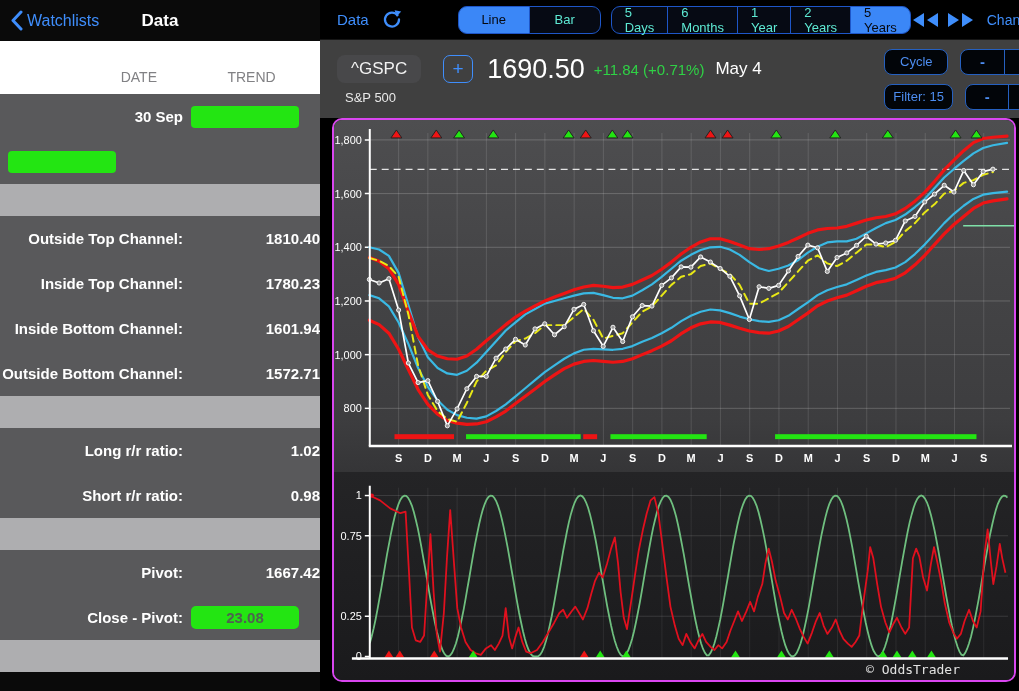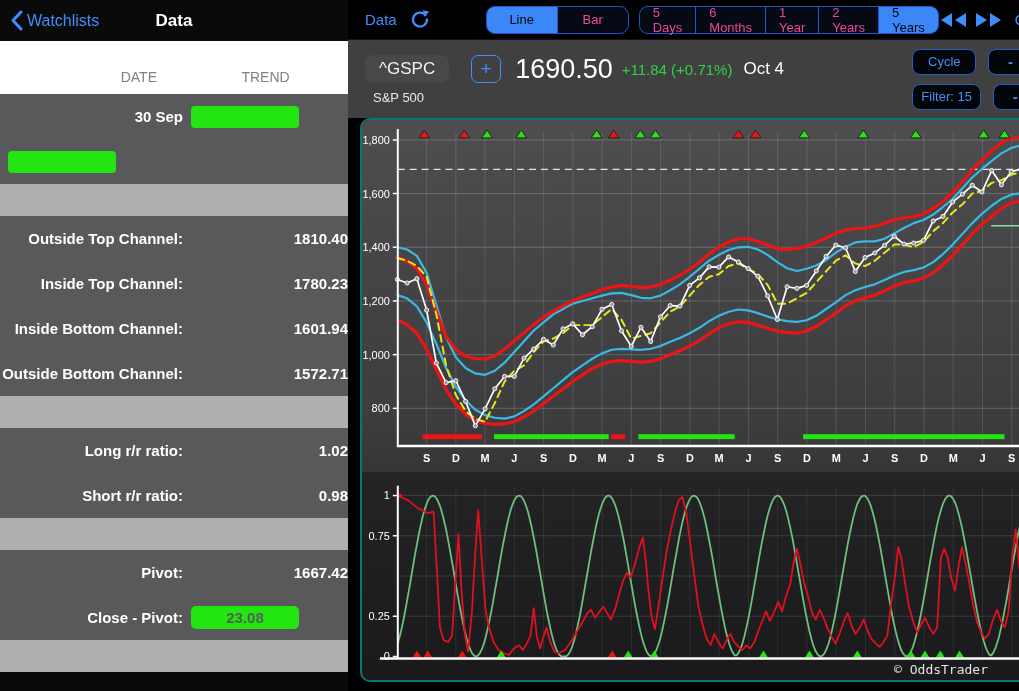--- a/index.html
+++ b/index.html
@@ -1,19 +1,19 @@
 <!DOCTYPE html>
 <html><head>
 <meta charset="utf-8">
 <style>
   html,body{margin:0;padding:0;background:#000;width:1019px;height:691px;overflow:hidden;
     font-family:"Liberation Sans",sans-serif;-webkit-font-smoothing:antialiased;}
   .screen{display:flex;width:1019px;height:691px;}
   
-  .sidebar{width:348px;flex:none;background:#0a0a0a;display:flex;flex-direction:column;}
+  .sidebar{width:320px;flex:none;background:#0a0a0a;display:flex;flex-direction:column;}
   .nav{height:41px;background:#0a0a0a;display:flex;align-items:center;position:relative;flex:none;}
   .back-group{display:flex;align-items:center;margin-left:10px;cursor:pointer;}
   .back-label{color:#3f8efc;font-size:16px;margin-left:4px;}
   .nav-title{position:absolute;left:0;right:0;text-align:center;color:#fff;font-size:17px;font-weight:bold;pointer-events:none;}
   .col-header{height:53px;background:#ffffff;display:flex;align-items:flex-end;padding-bottom:9px;box-sizing:border-box;flex:none;}
   .h-date{width:183px;text-align:right;padding-right:26px;color:#818184;font-size:14px;box-sizing:border-box;}
   .h-trend{flex:1;text-align:center;color:#818184;font-size:14px;}
   .srow{height:45px;display:flex;align-items:center;background:#59595b;flex:none;}
   .slabel{width:183px;text-align:right;font-weight:bold;font-size:15px;color:#fff;flex:none;}
   .sval{flex:1;text-align:right;font-weight:bold;font-size:15px;color:#fff;}
@@ -21,21 +21,21 @@
   .gbox{width:108px;height:23px;border-radius:5px;margin-left:8px;display:flex;align-items:center;justify-content:center;
     font-weight:bold;font-size:15px;}
   .sep{height:32px;background:#aeaeb0;flex:none;}
   .sfill{flex:1;background:#0a0a0a;}
   
   .content{flex:1;display:flex;flex-direction:column;background:#000;}
   .topbar{height:40px;flex:none;display:flex;align-items:center;padding:0 13px;background:#000;border-bottom:1px solid #161616;box-sizing:border-box;}
   .data-label{color:#3f8efc;font-size:15px;margin-left:4px;cursor:pointer;}
   .refresh{margin-left:12px;cursor:pointer;display:flex;}
   .seg{display:flex;height:28px;border-radius:9px;}
-  .seg-btn{display:flex;align-items:center;justify-content:center;font-size:13px;color:#ec4899;
+  .seg-btn{display:flex;align-items:center;justify-content:center;font-size:13px;color:#5eead4;
     border:1px solid #1e56c8;background:#060a14;padding:0 13px;cursor:pointer;margin-left:-1px;}
   .seg-btn:first-child{border-top-left-radius:9px;border-bottom-left-radius:9px;margin-left:0;}
   .seg-btn:last-child{border-top-right-radius:9px;border-bottom-right-radius:9px;}
   .seg-btn.sel{background:#3b87f7;color:#06080e;font-weight:normal;}
   .seg-chart{margin-left:56px;}
   .seg-chart .seg-btn{width:46px;padding:12px;}
   .seg-ranges{margin-left:10px;}
   .arrows{margin-left:auto;display:flex;align-items:center;gap:6px;cursor:pointer;}
   .channels-label{margin:0 2px 0 12px;color:#3f8efc;font-size:14px;cursor:pointer;}
   
@@ -50,21 +50,21 @@
   .tdate{font-size:17px;color:#fff;margin-left:11px;}
   .tname{font-size:13px;color:#e8e8e8;margin-left:8px;margin-top:5px;}
   .t-right{margin-left:auto;display:flex;flex-direction:column;gap:9px;justify-content:center;}
   .tr-row{display:flex;gap:12px;}
   .obtn{min-width:64px;height:26px;padding:0 8px;border:1.5px solid #2560c0;border-radius:8px;color:#4d8df0;font-size:13px;
     display:flex;align-items:center;justify-content:center;cursor:pointer;box-sizing:border-box;background:#020509;}
   .pm{display:flex;width:88px;height:26px;border:1.5px solid #2560c0;border-radius:8px;box-sizing:border-box;background:#020509;}
   .pm-cell{flex:1;display:flex;align-items:center;justify-content:center;color:#4d8df0;font-size:15px;font-weight:bold;cursor:pointer;}
   .pm-cell + .pm-cell{border-left:1px solid #2560c0;}
   
-  .panel{margin-left:12px;width:684px;height:564px;border:2px solid #0f766e;border-radius:10px;overflow:hidden;
+  .panel{margin-left:12px;width:684px;height:564px;border:2px solid #d946ef;border-radius:10px;overflow:hidden;
     box-sizing:border-box;background:#1a1a1c;position:relative;flex:none;}
   .main-area{height:352px;background:linear-gradient(180deg,#4e4e50 0%,#454547 40%,#3d3d3f 85%,#353537 100%);}
   .osc-area{height:208px;background:linear-gradient(180deg,#242426,#1a1a1c);position:relative;}
   .copyright{position:absolute;right:54px;bottom:3px;font-family:"DejaVu Sans Mono",monospace;font-size:13px;color:#e2e2e2;}
   svg text{font-family:"Liberation Sans",sans-serif;}
 </style>
 </head>
 <body>
 
 <div class="screen">
@@ -187,21 +187,21 @@
       <span class="channels-label">Channels</span>
     </div>
 
     <div class="ticker">
       <div class="t-left">
         <div class="t-row">
           <span class="chip">^GSPC</span>
           <span class="add-btn">+</span>
           <span class="price">1690.50</span>
           <span class="change">+11.84 (+0.71%)</span>
-          <span class="tdate">Oct 4</span>
+          <span class="tdate">May 4</span>
         </div>
         <div class="tname">S&amp;P 500</div>
       </div>
       <div class="t-right">
         <div class="tr-row">
           <div class="obtn">Cycle</div>
           <div class="pm">
             <div class="pm-cell">-</div>
             <div class="pm-cell">+</div>
           </div>

